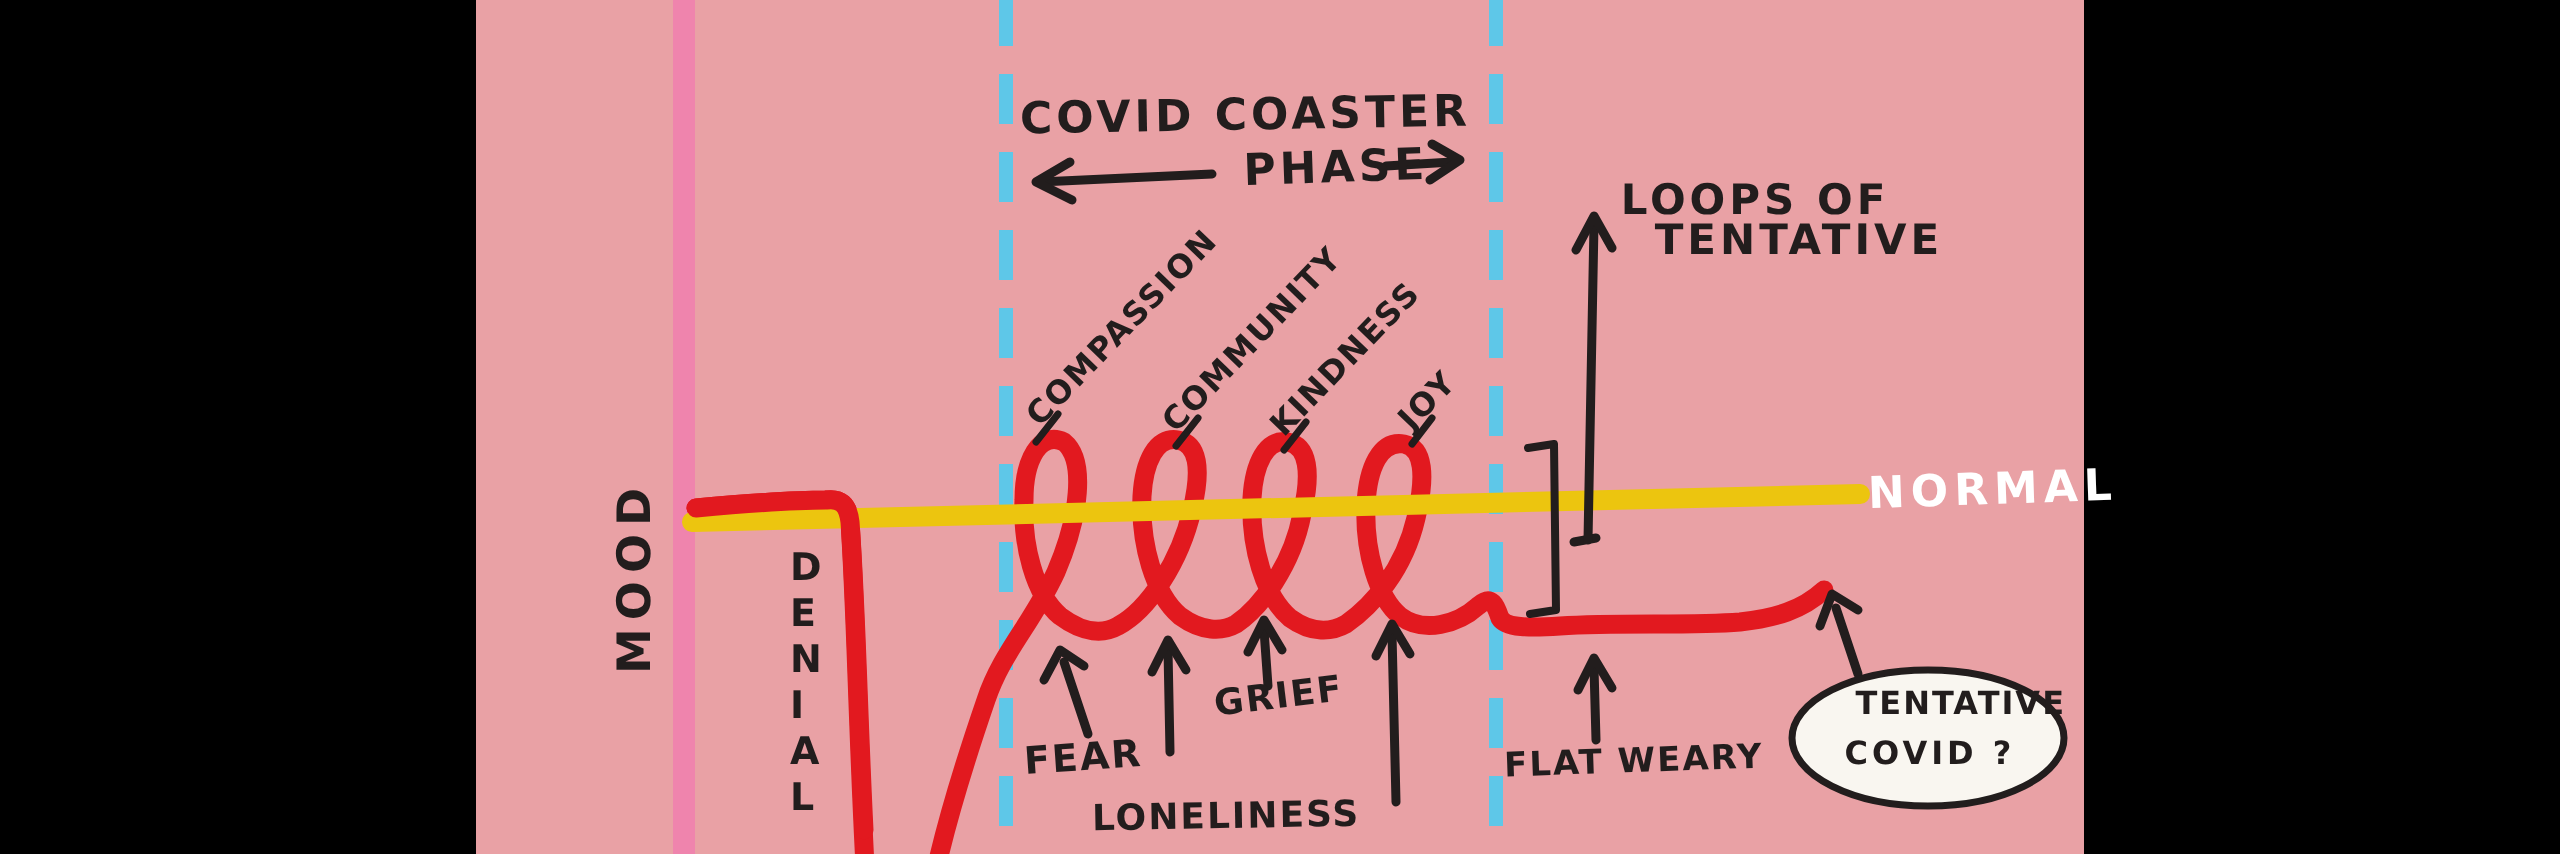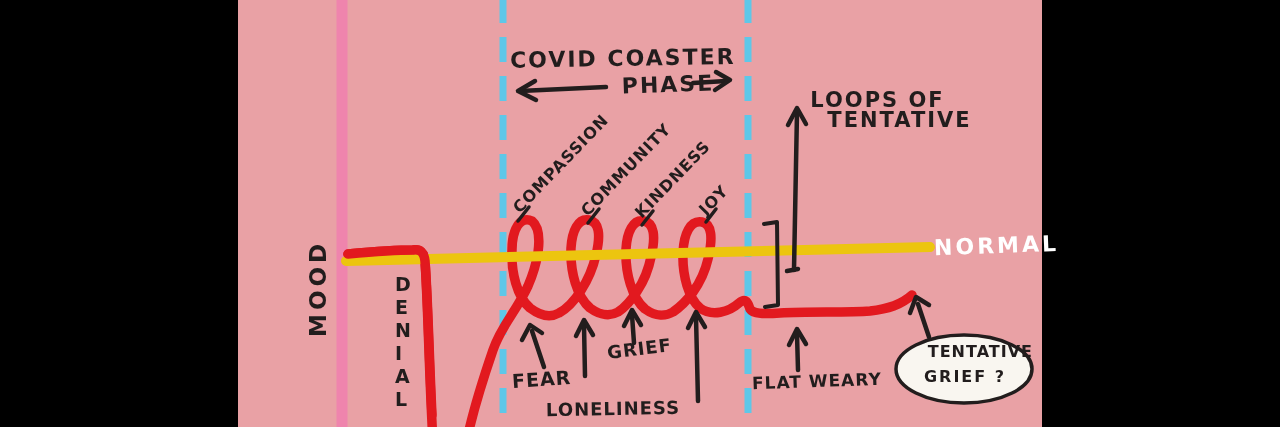--- a/index.html
+++ b/index.html
@@ -113,14 +113,14 @@
   <div class="lab t-denial">DENIAL</div>
   <div class="lab t-fear">FEAR</div>
   <div class="lab t-lonely">LONELINESS</div>
   <div class="lab t-grief">GRIEF</div>
   <div class="lab t-flat">FLAT WEARY</div>
   <div class="lab diag d1">COMPASSION</div>
   <div class="lab diag d2">COMMUNITY</div>
   <div class="lab diag d3">KINDNESS</div>
   <div class="lab diag d4">JOY</div>
   <div class="lab t-hope1">TENTATIVE</div>
-  <div class="lab t-hope2">GRIEF ?</div>
+  <div class="lab t-hope2">COVID ?</div>
 </div>
 
 </body></html>

